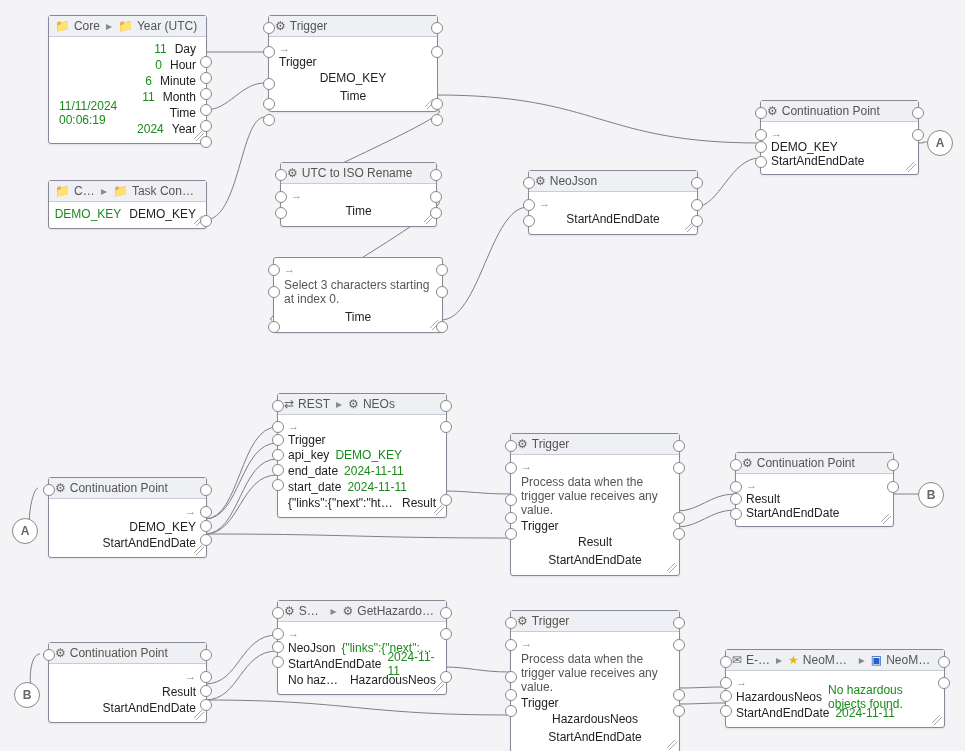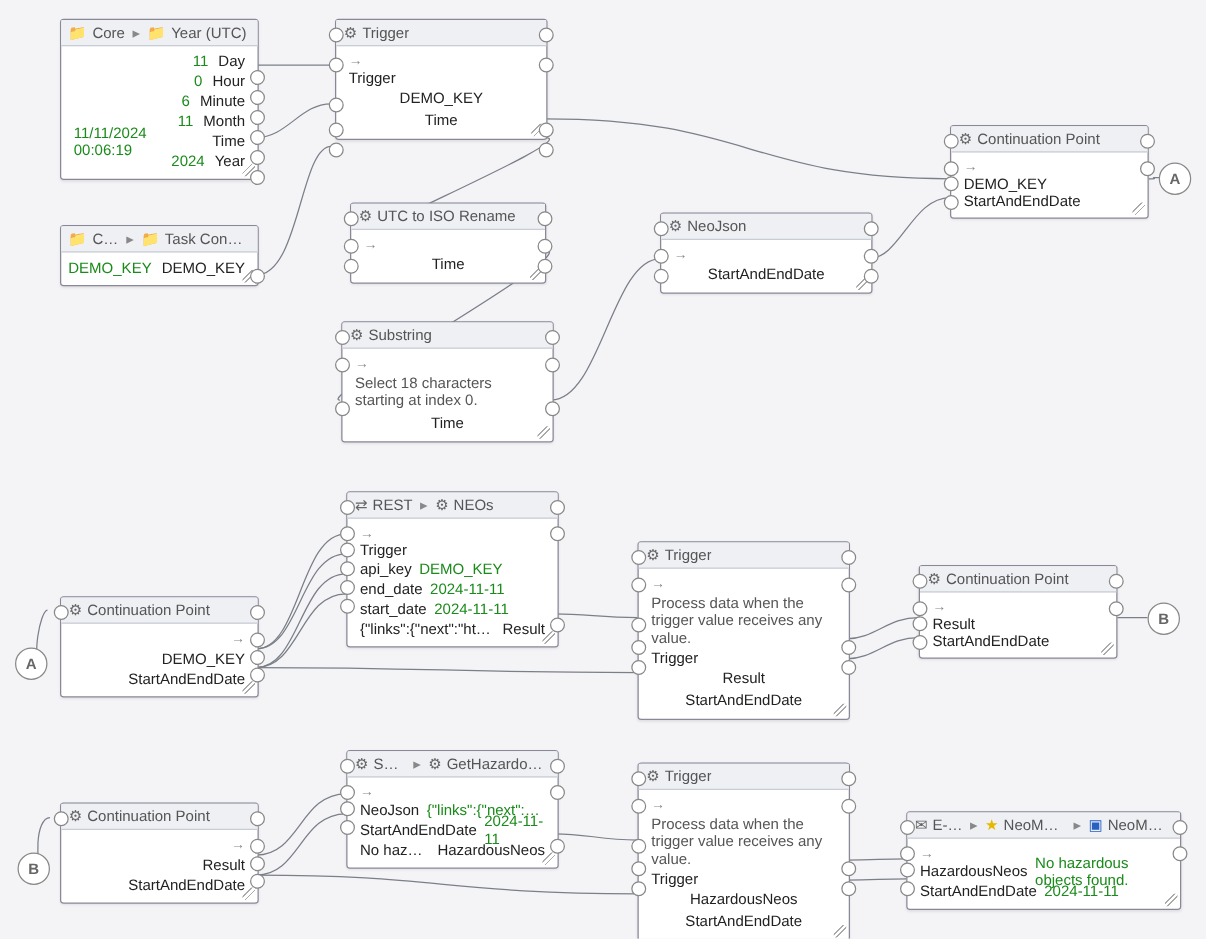--- a/index.html
+++ b/index.html
@@ -244,27 +244,23 @@
     <div class="port left" style="top:6px;"></div>
     <div class="port right" style="top:6px;"></div>
     <div class="port left" style="top:28px;"></div>
     <div class="port right" style="top:28px;"></div>
     <div class="port left" style="top:44px;"></div>
     <div class="port right" style="top:44px;"></div>
     <div class="grip"></div>
   </div>
 
   <div class="node" style="left:273px; top:257px; width:168px;">
-    <div class="header">
-      <span class="gear"></span>
-      <span class="hdr-title">Substring</span>
-    </div>
-    <div class="body">
-      <span class="arrow-small">→</span>
-      <div class="desc">Select 18 characters starting at index 0.</div>
+    <div class="body">
+      <span class="arrow-small">→</span>
+      <div class="desc">Select 3 characters starting at index 0.</div>
       <div class="center-label">Time</div>
     </div>
     <div class="port left" style="top:6px;"></div>
     <div class="port right" style="top:6px;"></div>
     <div class="port left" style="top:28px;"></div>
     <div class="port right" style="top:28px;"></div>
     <div class="port left" style="top:63px;"></div>
     <div class="port right" style="top:63px;"></div>
     <div class="grip"></div>
   </div>

